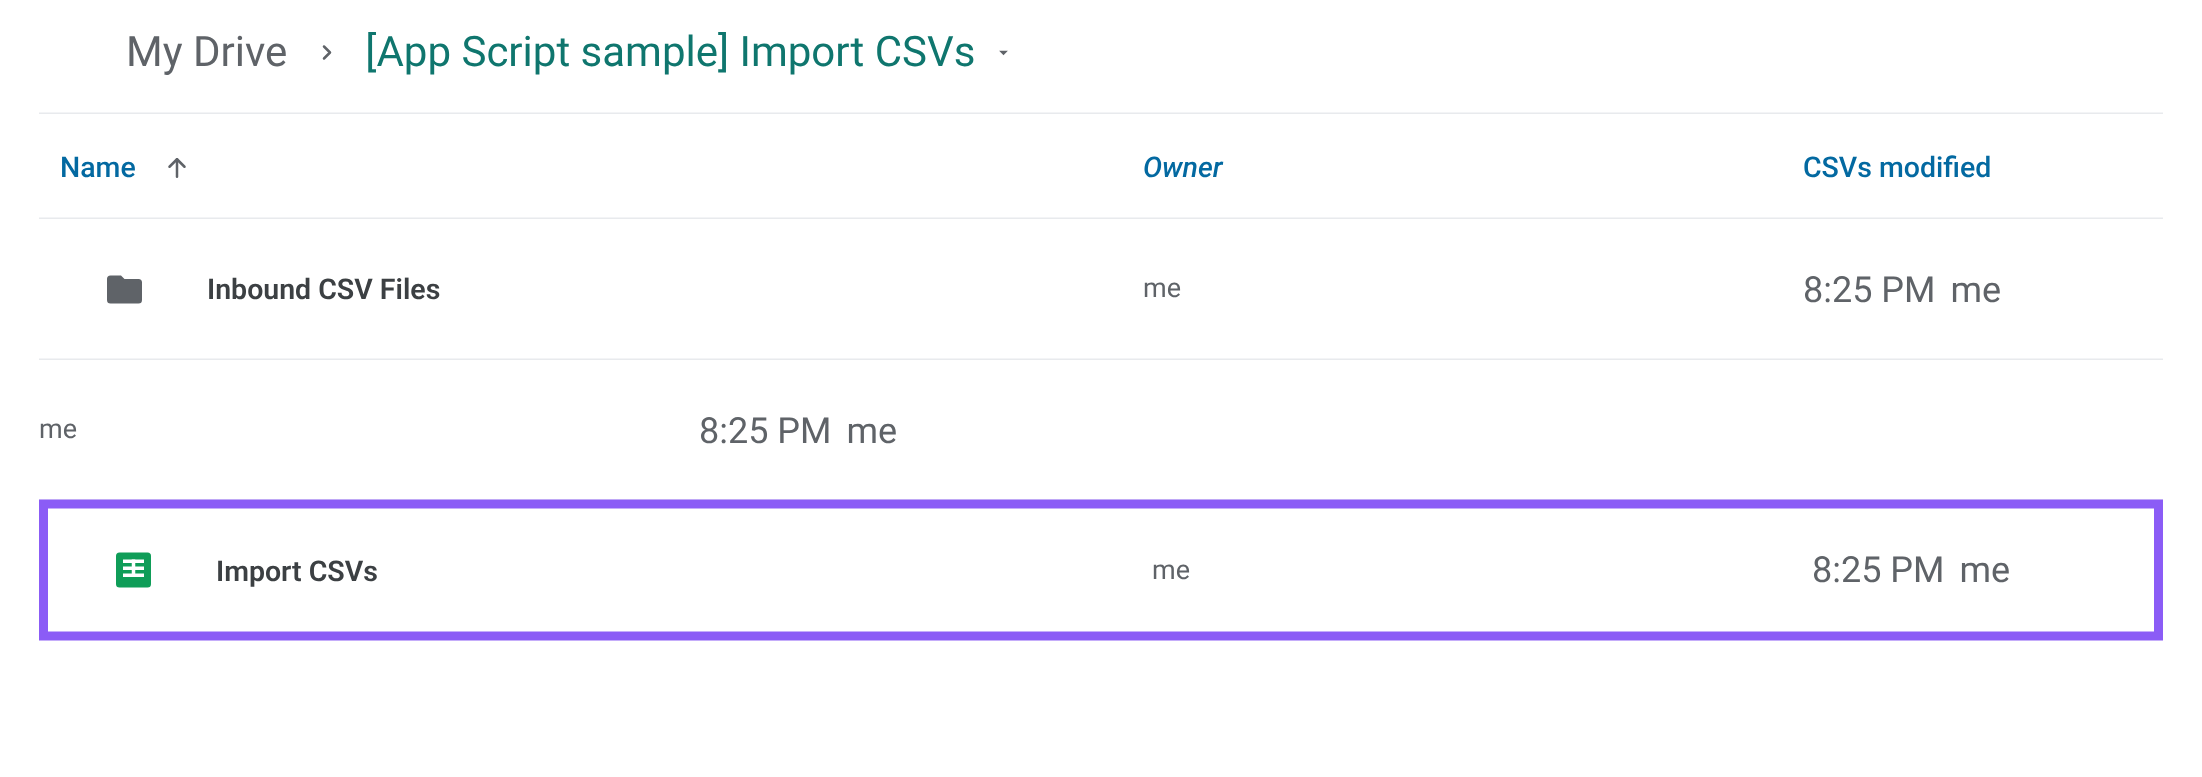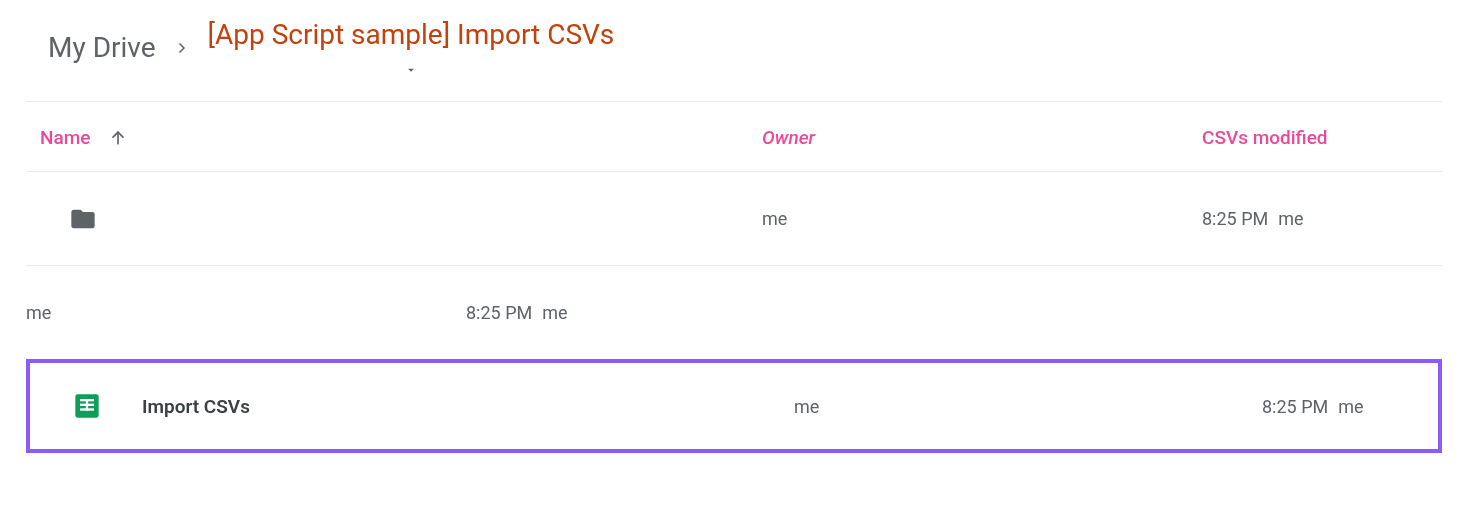--- a/index.html
+++ b/index.html
@@ -2,42 +2,42 @@
 <html><head>
   <meta charset="utf-8">
   <style>
     * { box-sizing: border-box; margin: 0; padding: 0; }
     body { font-family: "Google Sans", Roboto, Arial, sans-serif; background: #fff; color: #3c4043; width: 1468px; }
 
     .container { padding: 18px 0 0 0; }
 
     
     .breadcrumb { display: flex; align-items: center; gap: 18px; padding: 0 0 24px 48px; font-size: 28px; }
-    .bc-root { color: #5f6368; font-weight: 400; cursor: pointer; }
+    .bc-root { color: #5f6368; font-weight: 400; cursor: pointer; margin-left: 36px; }
     .bc-sep { color: #5f6368; display: flex; align-items: center; }
-    .bc-current { display: flex; align-items: center; gap: 12px; color: #c2410c; font-weight: 400; cursor: pointer; flex-direction: column; }
+    .bc-current { display: flex; align-items: center; gap: 12px; color: #0f766e; font-weight: 400; cursor: pointer; }
     .bc-caret { color: #5f6368; display: flex; align-items: center; }
 
     .hr { border: 0; border-top: 1px solid #e8eaed; margin: 0 26px; }
 
     
-    .header-row { display: flex; align-items: center; padding: 24px 0 22px 0; font-size: 19px; font-weight: 500; color: #ec4899; margin: 0 26px; border-bottom: 1px solid #e8eaed; }
+    .header-row { display: flex; align-items: center; padding: 24px 0 22px 0; font-size: 19px; font-weight: 500; color: #0369a1; margin: 0 26px; border-bottom: 1px solid #e8eaed; }
     .col-name { flex: 0 0 736px; display: flex; align-items: center; gap: 18px; padding-left: 14px; }
     .col-owner { flex: 0 0 440px; font-style: italic; }
     .col-modified { flex: 1 1 auto; }
 
     .sort-arrow { display: inline-flex; }
 
     
     .item-row { display: flex; align-items: center; font-size: 18px; border-bottom: 1px solid #e8eaed; margin: 0 26px; height: 94px; cursor: pointer; }
-    .item-row.selected { border: 4px solid #8b5cf6; margin: 0 26px; position: relative; top: -1px; gap: 28px; }
+    .item-row.selected { border: 6px solid #8b5cf6; margin: 0 26px; position: relative; top: -1px; }
 
     .item-name { flex: 0 0 736px; display: flex; align-items: center; gap: 38px; padding-left: 40px; font-weight: 600; font-size: 19px; color: #3c4043; }
     .item-owner { flex: 0 0 440px; color: #5f6368; font-size: 18px; }
-    .item-modified { flex: 1 1 auto; color: #5f6368; font-size: 18px; display: flex; align-items: center; gap: 10px; }
+    .item-modified { flex: 1 1 auto; color: #5f6368; font-size: 24px; display: flex; align-items: center; gap: 10px; }
 
     .icon-slot { width: 34px; height: 28px; display: flex; align-items: center; justify-content: center; flex: 0 0 34px; }
   </style>
 </head>
 <body>
 
 <div class="container">
 
   <div class="breadcrumb">
     <span class="bc-root">My Drive</span>
@@ -76,20 +76,21 @@
     </div>
   </div>
 
   <div class="item-row">
     <div class="item-name">
       <span class="icon-slot">
         <svg width="34" height="28" viewBox="0 0 24 24">
             <path d="M10 4H4a2 2 0 0 0-2 2v12a2 2 0 0 0 2 2h16a2 2 0 0 0 2-2V8a2 2 0 0 0-2-2h-8l-2-2z" fill="#5f6368"></path>
           </svg>
       </span>
+      <span>Inbound CSV Files</span>
     </div>
     <div class="item-owner">me</div>
     <div class="item-modified">
       <span>8:25 PM</span>
       <span>me</span>
     </div>
   </div>
 
   <div class="item-row">
     <div class="item-owner">me</div>

